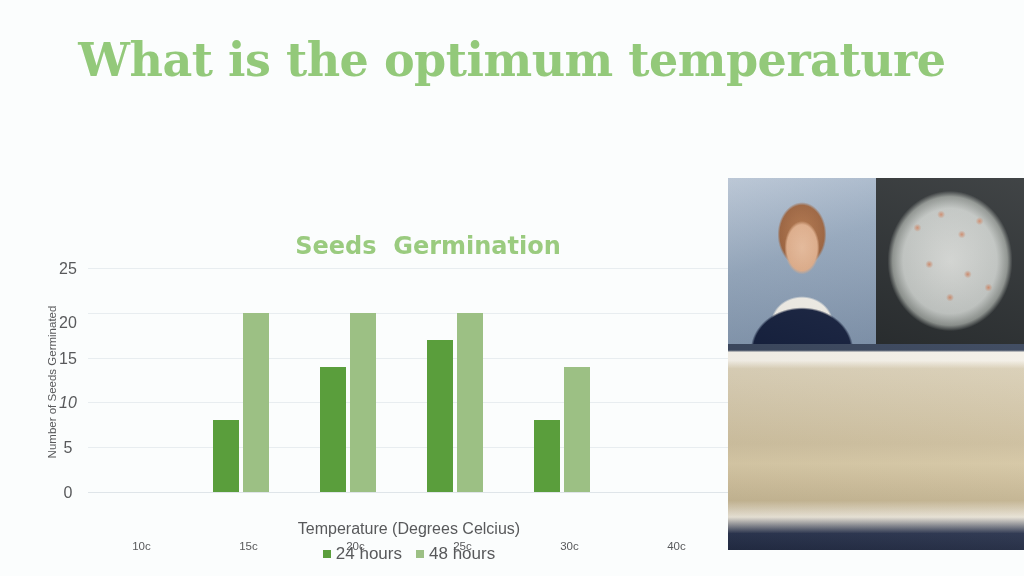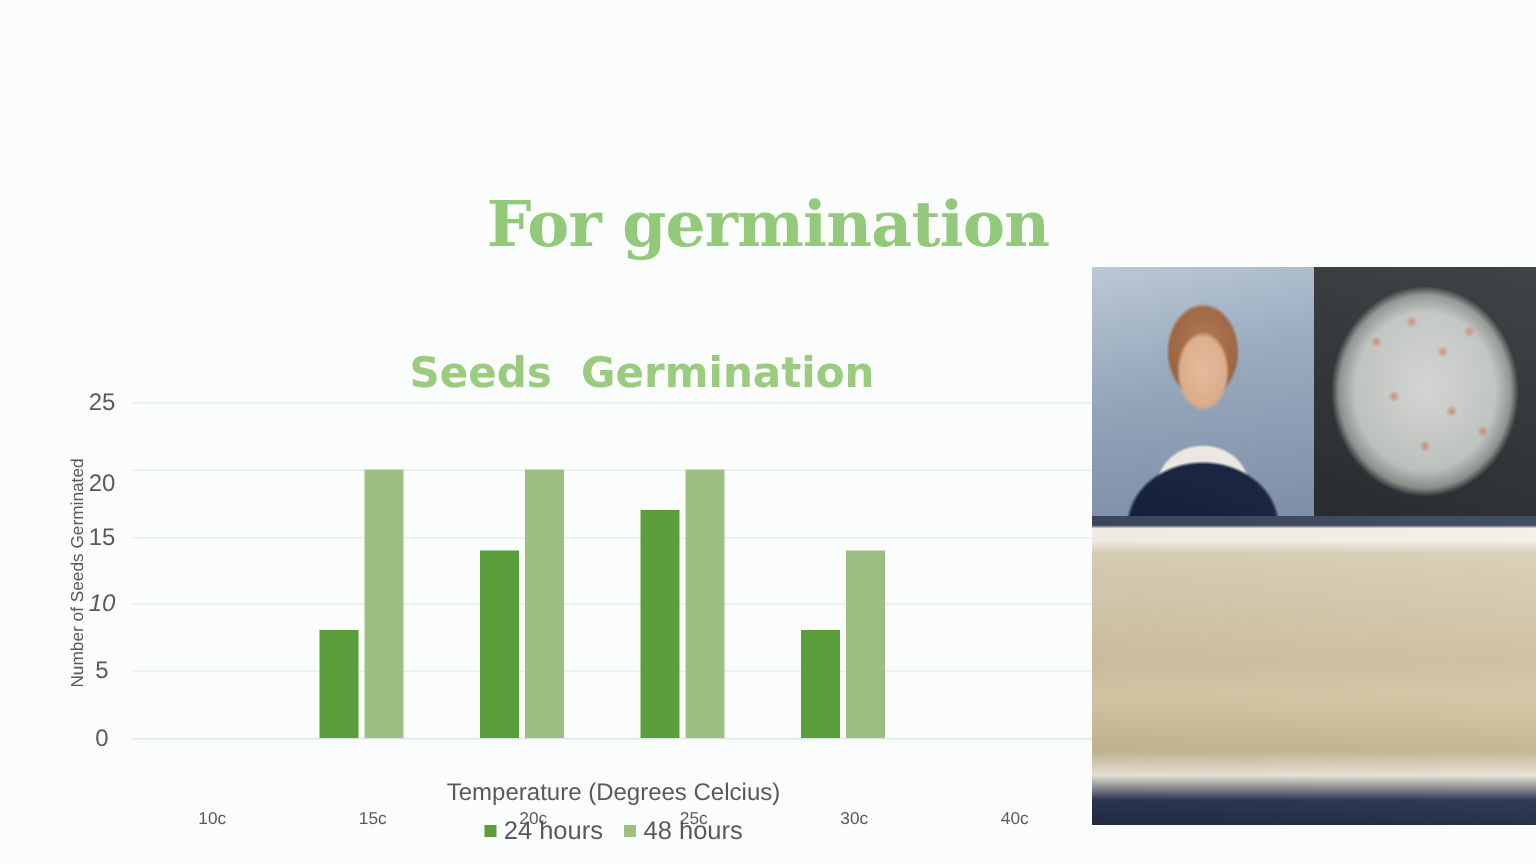--- a/index.html
+++ b/index.html
@@ -56,21 +56,21 @@
   }
 
   #chart-title {
     position: absolute;
     left: 90px;
     top: 6px;
     width: 640px;
     text-align: center;
     font-family: "DejaVu Sans", sans-serif;
     font-weight: bold;
-    font-size: 28px;
+    font-size: 24px;
     color: #9acb7f;
     white-space: pre;
   }
 
   
   #y-axis-title {
     position: absolute;
     left: -86px;
     top: 150px;
     width: 240px;
@@ -216,21 +216,21 @@
     position: absolute;
     left: 0; top: 0; right: 0; bottom: 0;
     background: linear-gradient(200deg, rgba(255,255,255,0.10), rgba(0,0,0,0.06));
   }
 </style>
 </head>
 <body>
 
 <div id="slide">
 
-  <div class="headline" id="headline-line2">For germination</div>
+  <div class="headline" id="headline-line1">What is the optimum temperature</div>
 
   <div id="chart">
 
     <div id="chart-title">Seeds  Germination</div>
 
     <div id="y-axis-title">Number of Seeds Germinated</div>
 
     <div id="plot">
       <div id="gridlines">
           <div class="gridline" style="top: 0px;"></div>

